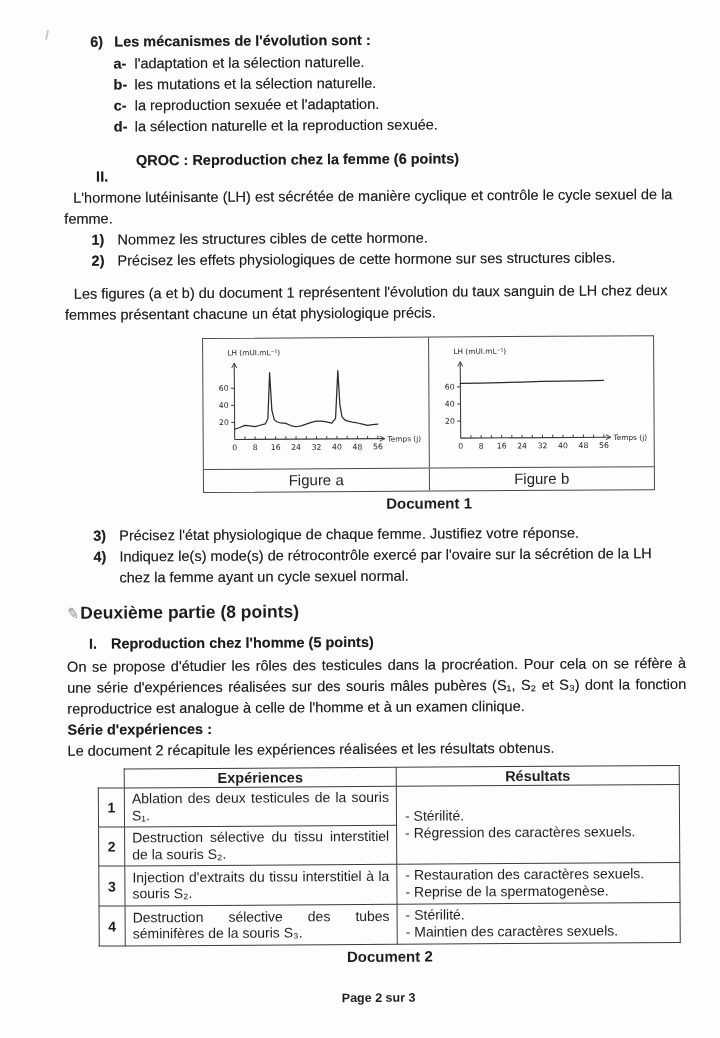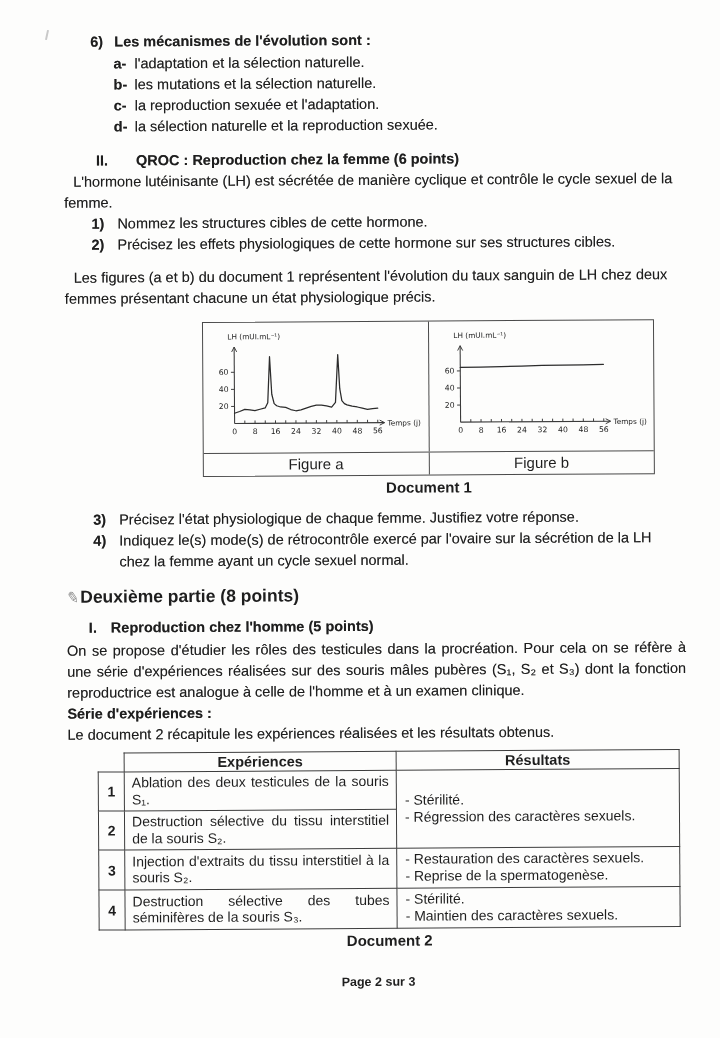--- a/index.html
+++ b/index.html
@@ -19,21 +19,21 @@
   
   .q6 { margin-left: 27px; }
   .q6-title { display: flex; }
   .q6-title .qn { width: 24px; }
   .options { margin-left: 23px; margin-top: 1px; }
   .opt { display: flex; }
   .opt .letter { width: 21px; font-weight: bold; }
 
   
   .sec2-head { margin: 13px 0 0 32px; display: flex; }
-  .sec2-head .numeral { width: 40px; }
+  .sec2-head .numeral { width: 40px; margin-top: 16px; }
   .para { text-align: left; }
   .para.ind { text-indent: 9px; }
   .qitem { display: flex; margin-left: 27px; }
   .qitem .qn { width: 26px; flex: none; font-weight: bold; }
   .qitem .qt { flex: 1; } .mt12 { margin-top: 12px; }
 
   
   .doc1-wrap { margin: 13px 0 0 137px; width: 452px; }
   .doc1-box { border: 1.5px solid #4a4a4a; background: #fdfdfc; }
   .panels { display: flex; }

